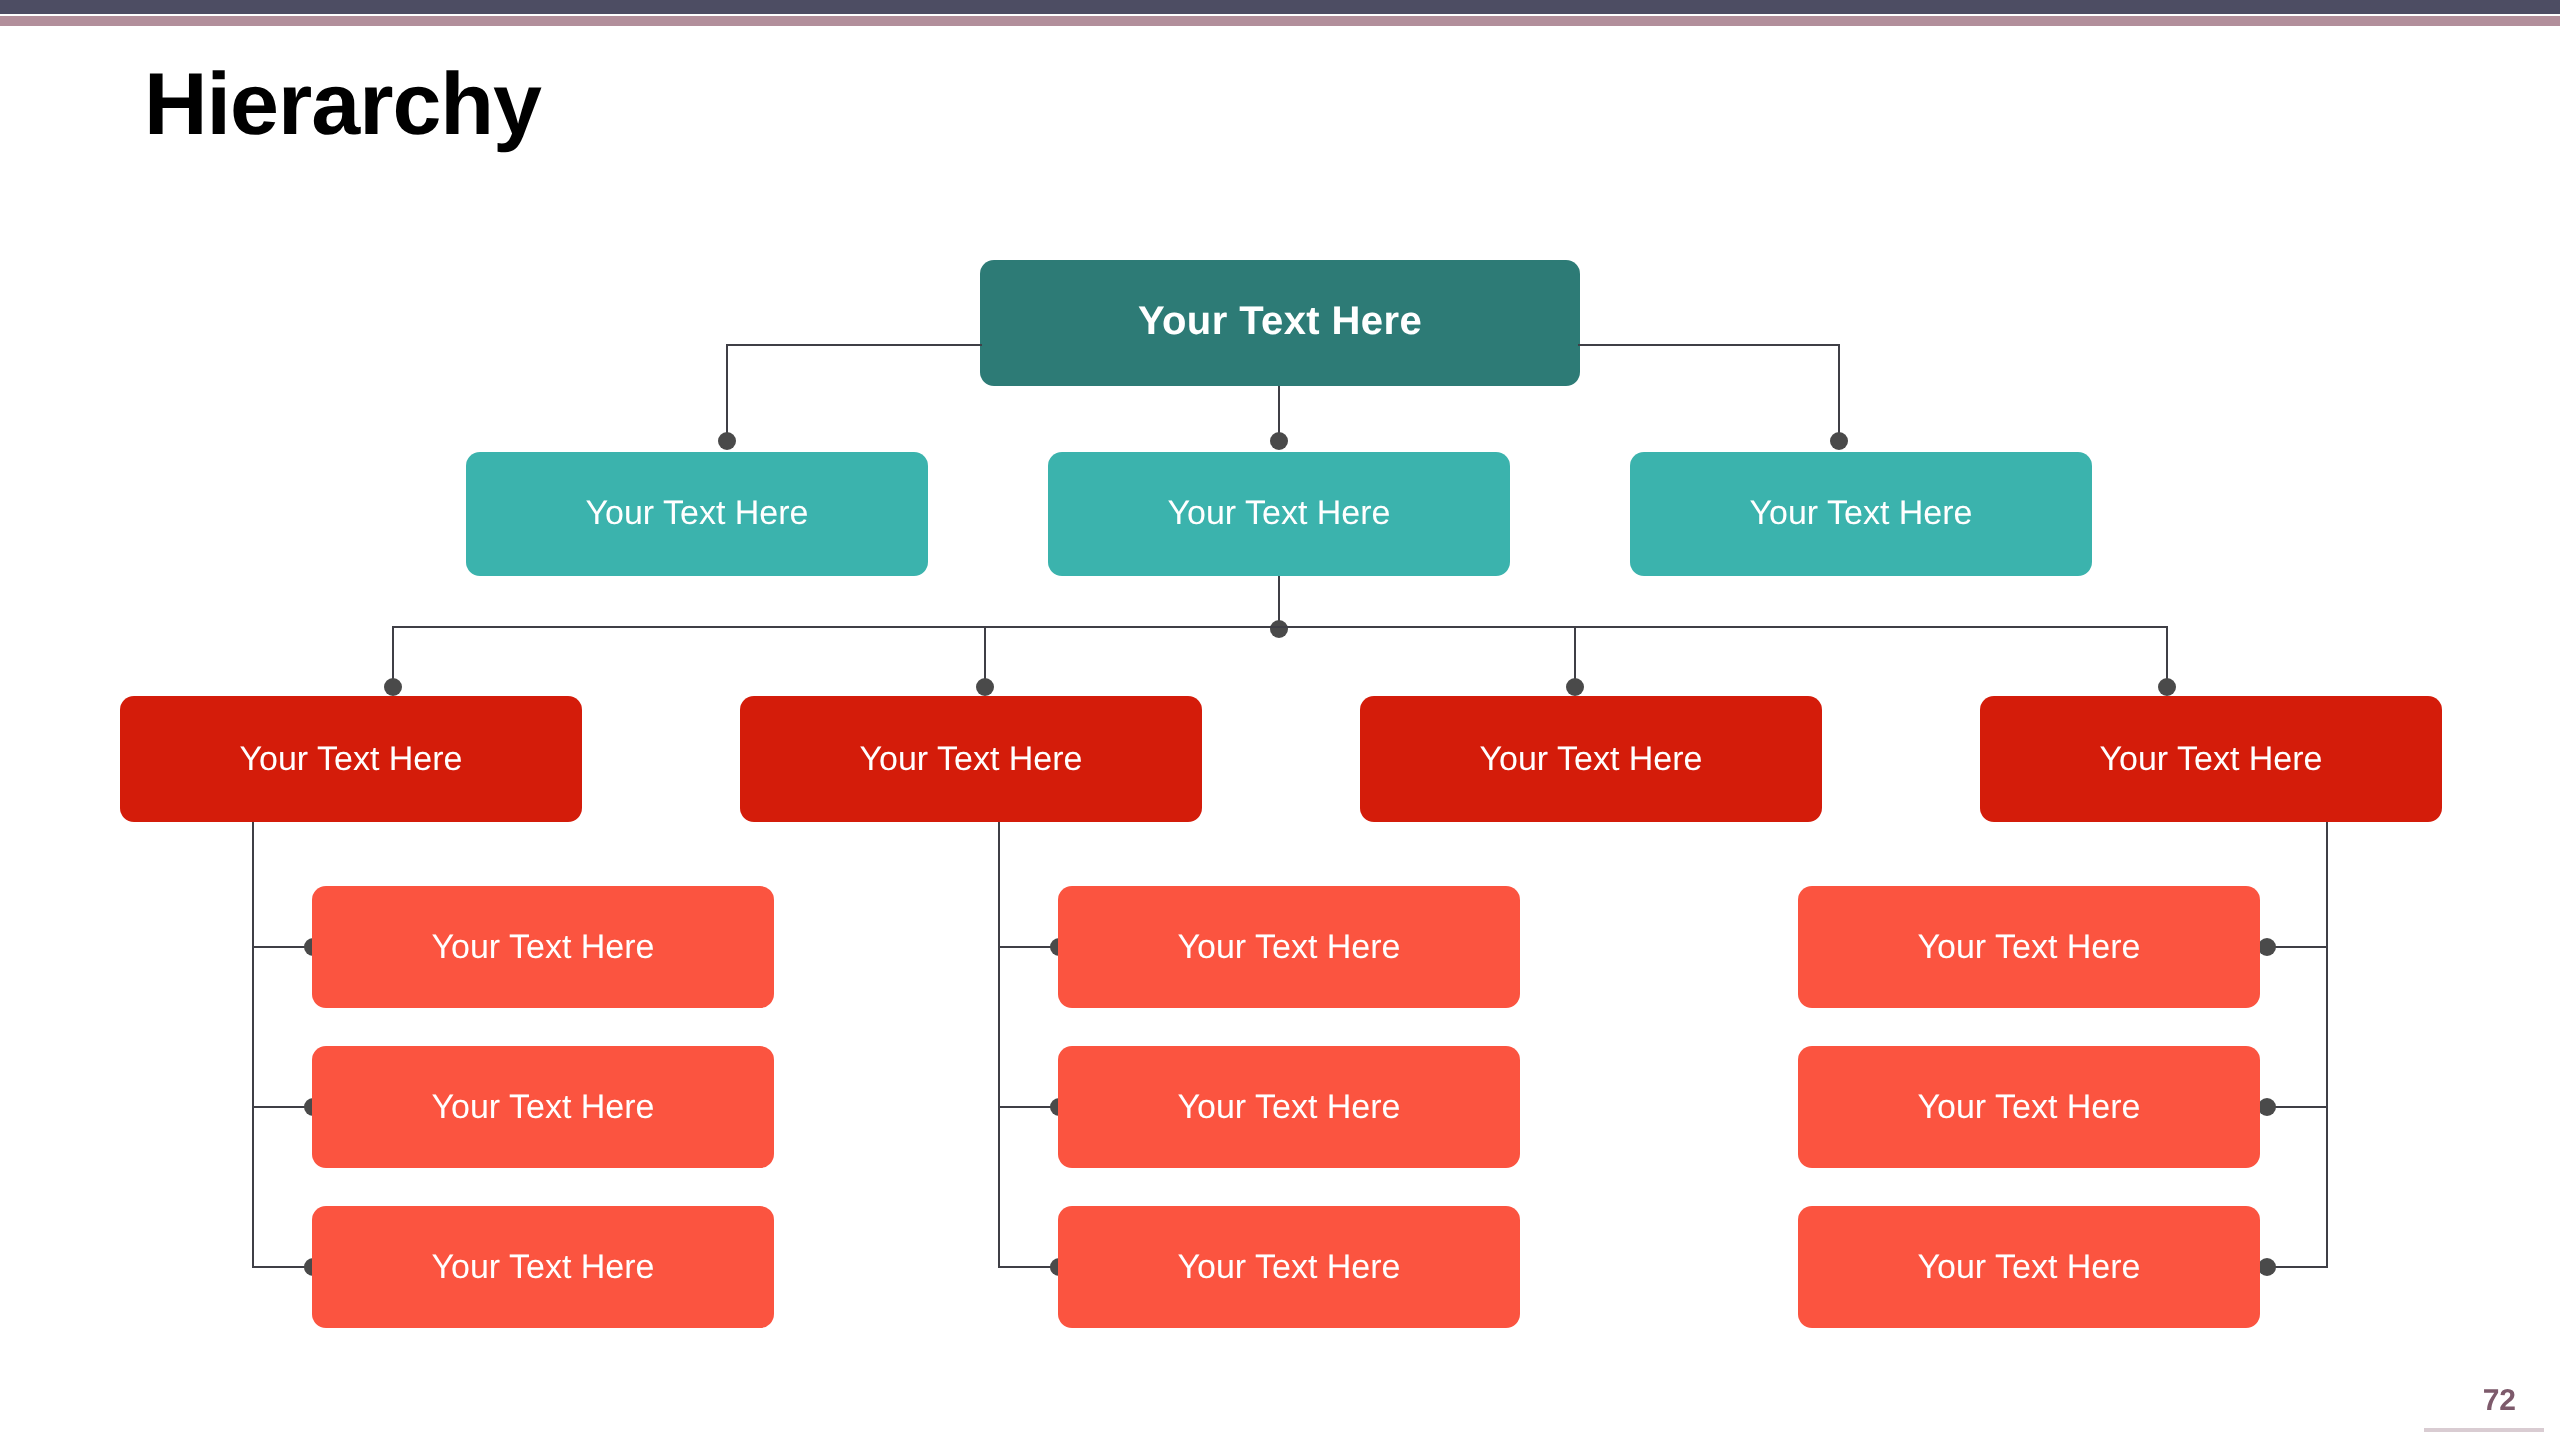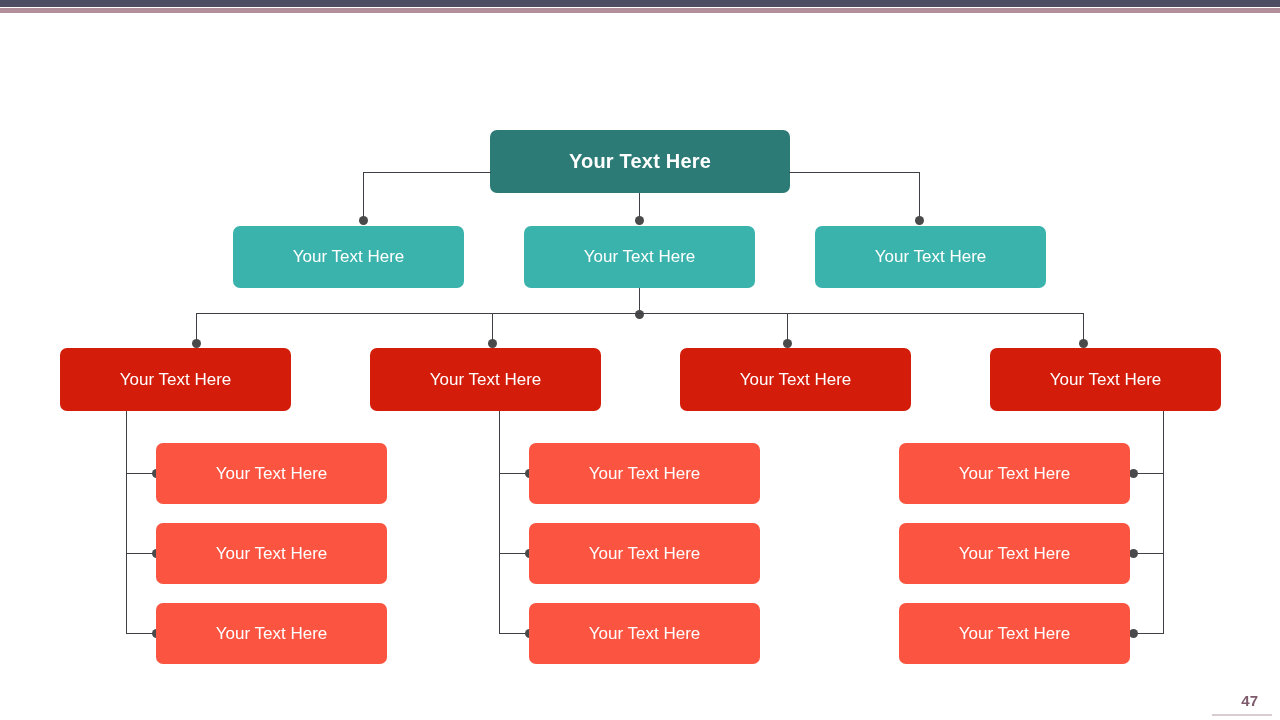--- a/index.html
+++ b/index.html
@@ -121,20 +121,21 @@
   }
 </style>
 </head>
 <body>
 
 <div id="slide">
 
   <div class="topbar-dark"></div>
   <div class="topbar-mauve"></div>
 
+  <div class="title">Hierarchy</div>
 
   <div class="node node-root" style="left:490px; top:130px; width:300px; height:63px;">Your Text Here</div>
 
   <div class="hline" style="left:363px; top:172px; width:128px;"></div>
   <div class="hline" style="left:789px; top:172px; width:131px;"></div>
   <div class="vline" style="left:363px; top:172px; height:48px;"></div>
   <div class="vline" style="left:639px; top:193px; height:27px;"></div>
   <div class="vline" style="left:919px; top:172px; height:48px;"></div>
   <div class="dot" style="left:363px; top:220px;"></div>
   <div class="dot" style="left:639px; top:220px;"></div>
@@ -190,16 +191,16 @@
   <div class="node node-l4" style="left:156px; top:603px; width:231px; height:61px;">Your Text Here</div>
 
   <div class="node node-l4" style="left:529px; top:443px; width:231px; height:61px;">Your Text Here</div>
   <div class="node node-l4" style="left:529px; top:523px; width:231px; height:61px;">Your Text Here</div>
   <div class="node node-l4" style="left:529px; top:603px; width:231px; height:61px;">Your Text Here</div>
 
   <div class="node node-l4" style="left:899px; top:443px; width:231px; height:61px;">Your Text Here</div>
   <div class="node node-l4" style="left:899px; top:523px; width:231px; height:61px;">Your Text Here</div>
   <div class="node node-l4" style="left:899px; top:603px; width:231px; height:61px;">Your Text Here</div>
 
-  <div class="page-number">47</div>
+  <div class="page-number">72</div>
   <div class="page-rule"></div>
 
 </div>
 
 </body></html>

